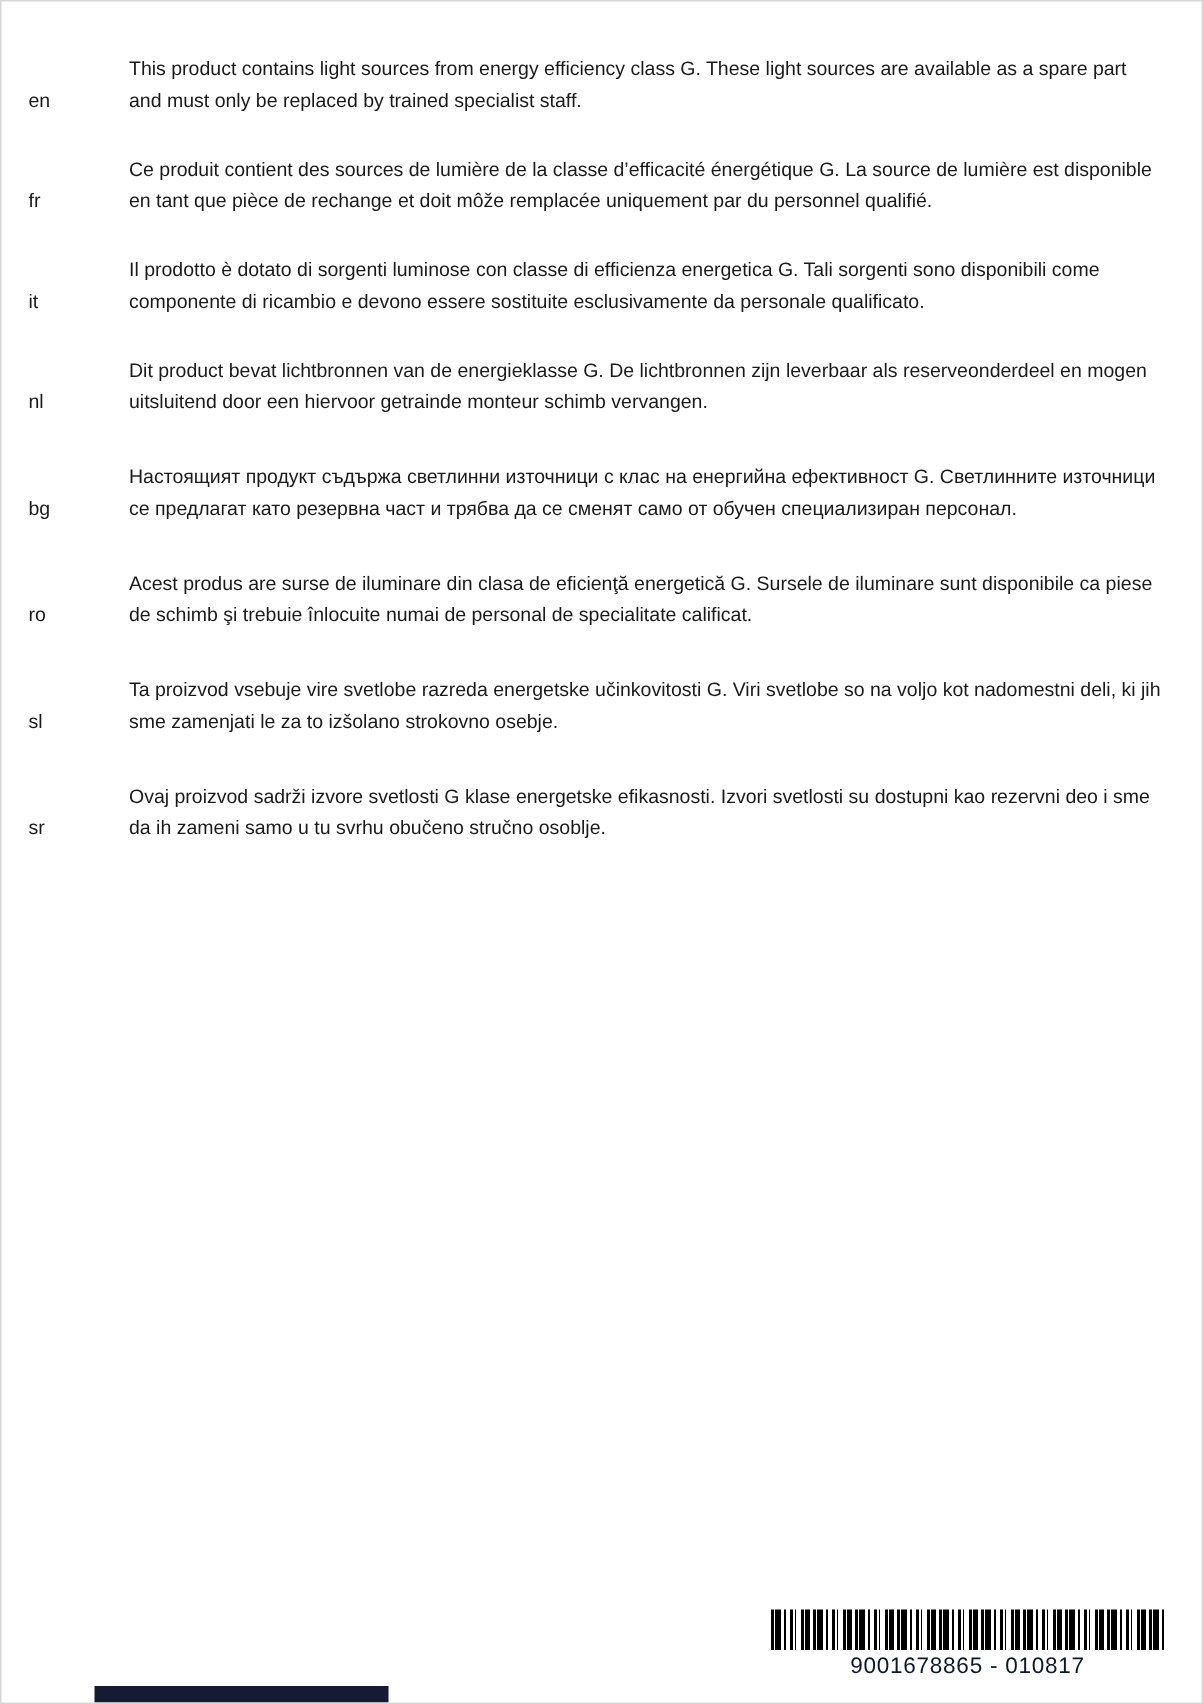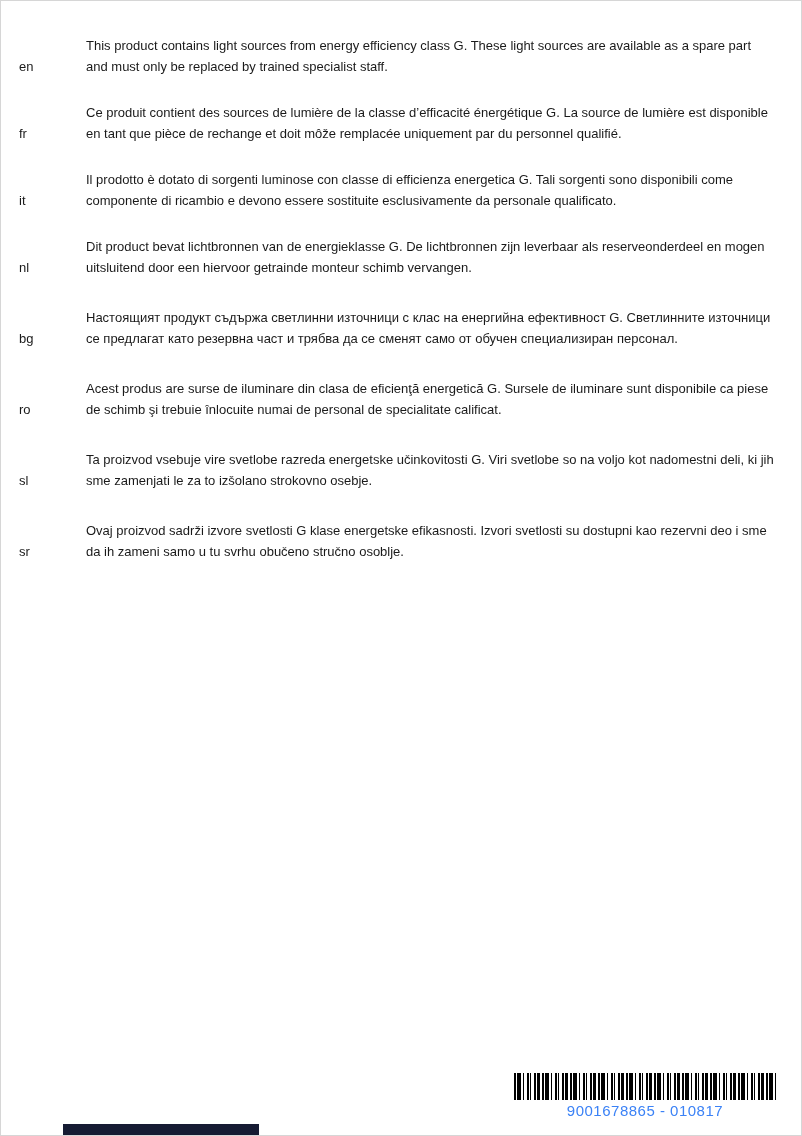--- a/index.html
+++ b/index.html
@@ -64,21 +64,21 @@
       #000 9px,  #000 10px, #fff 10px, #fff 13px,
       #000 13px, #000 15px, #fff 15px, #fff 16px,
       #000 16px, #000 17px, #fff 17px, #fff 20px,
       #000 20px, #000 22px, #fff 22px, #fff 23px,
       #000 23px, #000 26px, #fff 26px, #fff 28px);
   }
   .barcode-number {
     margin-top: 2px;
     font-size: 15px;
     letter-spacing: 0.5px;
-    color: #3b82f6;
+    color: #0f172a;
   }
   .bottom-bar {
     position: absolute;
     left: 62px;
     bottom: 0;
     width: 196px;
     height: 11px;
     background: #161b33;
   }
 </style>

